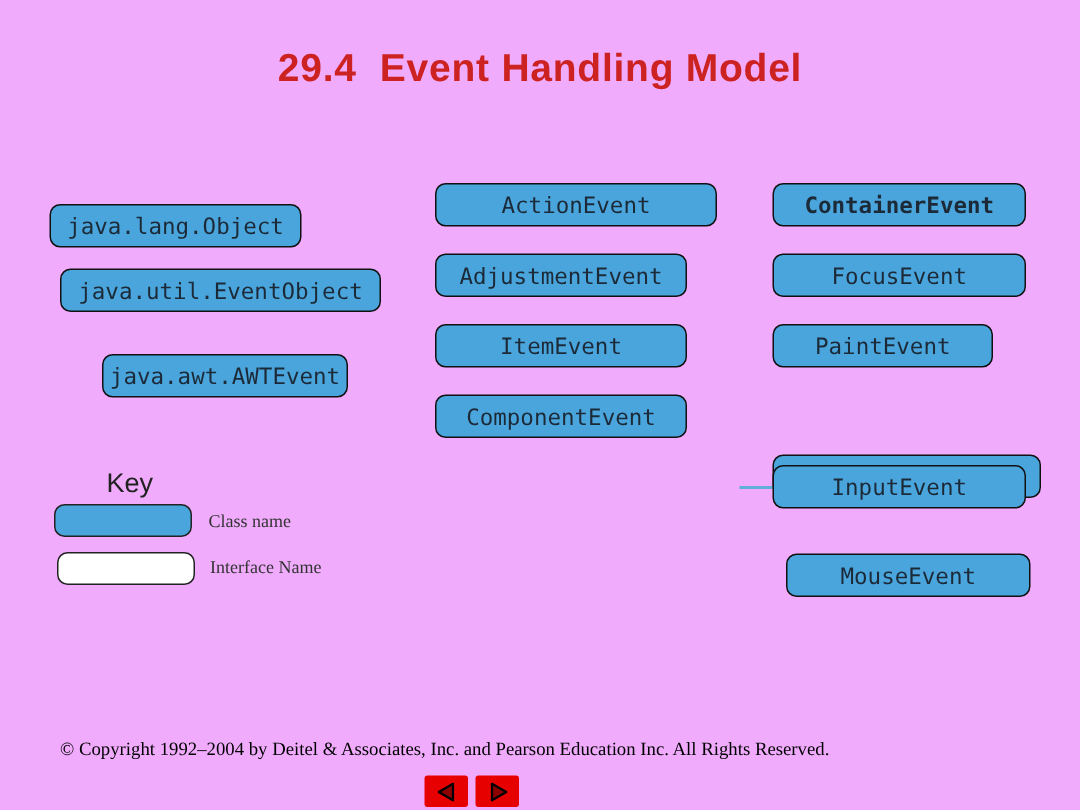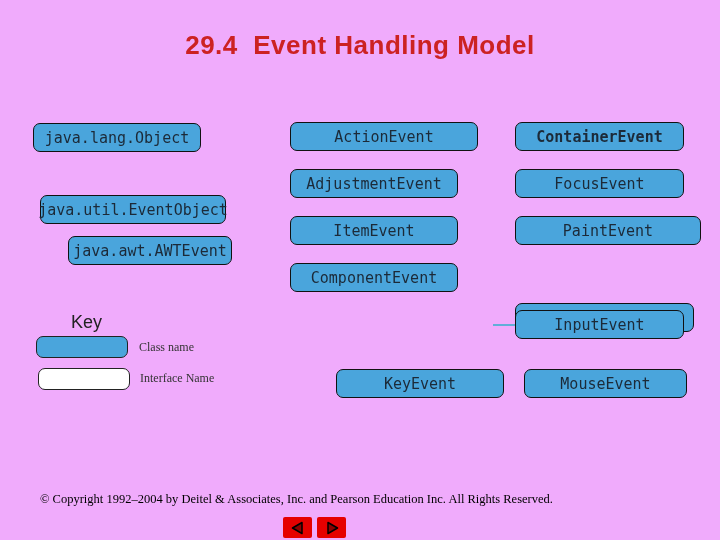--- a/index.html
+++ b/index.html
@@ -99,38 +99,37 @@
   .nav-button.next { left: 317px; }
   .nav-button svg { display: block; }
 </style>
 </head>
 <body>
 
 <div id="slide">
 
   <div class="slide-title">29.4  Event Handling Model</div>
 
-  <div class="cbox" style="left:33px; top:123px; width:168px;">java.lang.Object</div>
-  <div class="cbox" style="left:40px; top:195px; width:186px;">java.util.EventObject</div>
+  <div class="cbox" style="left:33px; top:136px; width:168px;">java.lang.Object</div>
+  <div class="cbox" style="left:40px; top:179px; width:214px;">java.util.EventObject</div>
   <div class="cbox" style="left:68px; top:236px; width:164px;">java.awt.AWTEvent</div>
 
   <div class="cbox" style="left:290px; top:122px; width:188px;">ActionEvent</div>
   <div class="cbox" style="left:290px; top:169px; width:168px;">AdjustmentEvent</div>
   <div class="cbox" style="left:290px; top:216px; width:168px;">ItemEvent</div>
   <div class="cbox" style="left:290px; top:263px; width:168px;">ComponentEvent</div>
 
   <div class="cbox" style="left:515px; top:122px; width:169px;font-weight:bold;">ContainerEvent</div>
   <div class="cbox" style="left:515px; top:169px; width:169px;">FocusEvent</div>
-  <div class="cbox" style="left:515px; top:216px; width:186px;">PaintEvent</div>
+  <div class="cbox" style="left:515px; top:216px; width:147px;">PaintEvent</div>
   <div class="cbox" style="left:515px; top:263px; width:179px;margin-top:40px;">WindowEvent</div>
 
   <div class="connector"></div>
   <div class="cbox" style="left:515px; top:310px; width:169px;">InputEvent</div>
 
-  <div class="cbox" style="left:336px; top:369px; width:168px;">KeyEvent</div>
   <div class="cbox" style="left:524px; top:369px; width:163px;">MouseEvent</div>
 
   <div class="legend-heading">Key</div>
   <div class="legend-box class-box"></div>
   <div class="legend-label class-label">Class name</div>
   <div class="legend-box interface-box"></div>
   <div class="legend-label interface-label">Interface Name</div>
 
   <div class="copyright">© Copyright 1992–2004 by Deitel &amp; Associates, Inc. and Pearson Education Inc. All Rights Reserved.</div>
 

